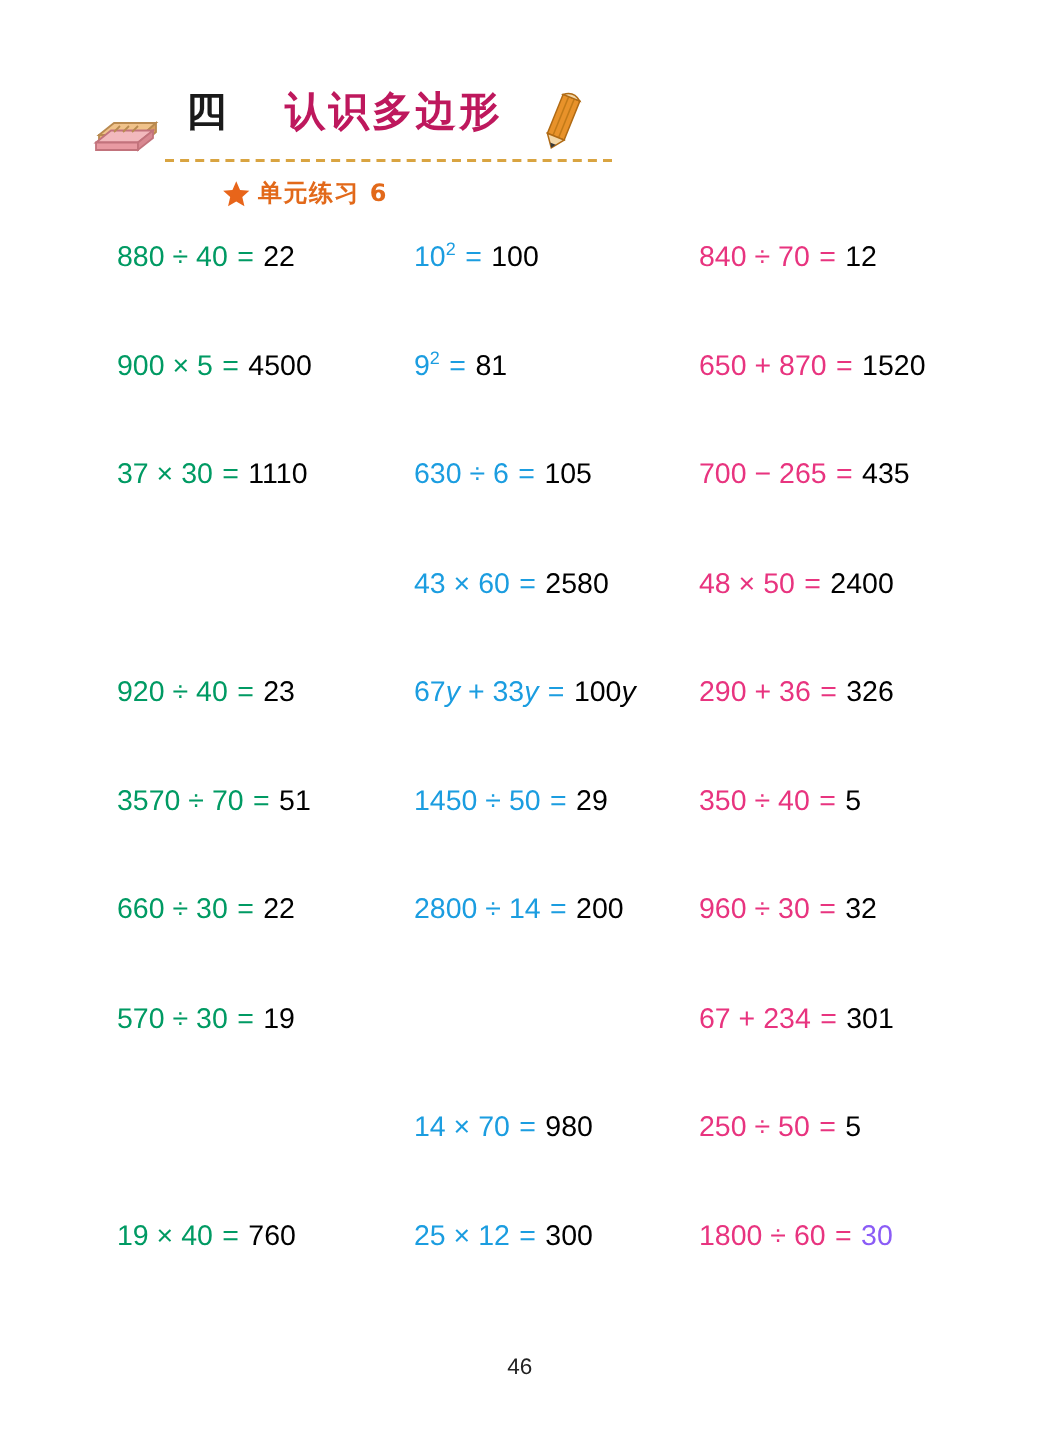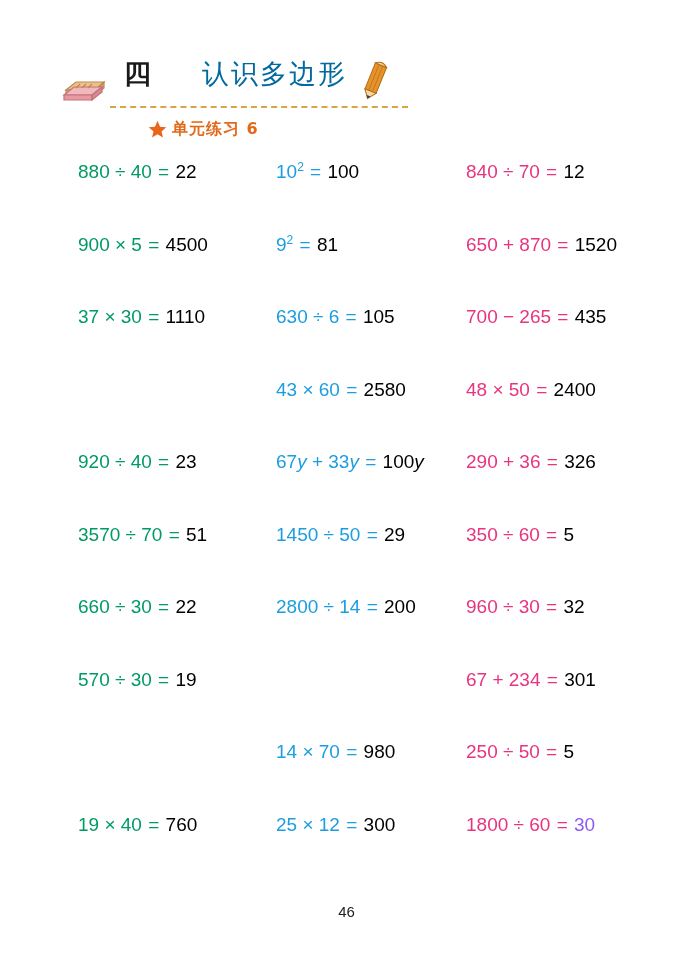--- a/index.html
+++ b/index.html
@@ -39,25 +39,24 @@
     font-weight: bold;
     color: #1a1a1a;
     letter-spacing: 0px;
   }
   #chapter-title {
     position: absolute;
     left: 128px;
     top: -2px;
     font-family: "DejaVu Sans", sans-serif;
     font-size: 27px;
-    font-weight: normal;
-    color: #0369a1;
+    font-weight: bold;
+    color: #be185d;
     letter-spacing: 2px;
     white-space: nowrap;
-    margin-left: 12px;
   }
   #pencil-icon {
     position: absolute;
     left: 296px;
     top: 0px;
     width: 34px;
     height: 44px;
   }
   #header-rule {
     position: absolute;
@@ -211,21 +210,21 @@
       <div class="eq-cell col-2" style="color: rgb(232, 52, 127);"><span class="eq-expr">48 × 50</span><span class="eq-eq"> = </span><span class="eq-ans" style="color: rgb(0, 0, 0);">2400</span></div>
     </div>
     <div class="eq-row">
       <div class="eq-cell col-0" style="color: rgb(0, 154, 99);"><span class="eq-expr">920 ÷ 40</span><span class="eq-eq"> = </span><span class="eq-ans" style="color: rgb(0, 0, 0);">23</span></div>
       <div class="eq-cell col-1" style="color: rgb(27, 157, 224);"><span class="eq-expr">67<span class="eq-var">y</span> + 33<span class="eq-var">y</span></span><span class="eq-eq"> = </span><span class="eq-ans" style="color: rgb(0, 0, 0);">100<span class="eq-var">y</span></span></div>
       <div class="eq-cell col-2" style="color: rgb(232, 52, 127);"><span class="eq-expr">290 + 36</span><span class="eq-eq"> = </span><span class="eq-ans" style="color: rgb(0, 0, 0);">326</span></div>
     </div>
     <div class="eq-row">
       <div class="eq-cell col-0" style="color: rgb(0, 154, 99);"><span class="eq-expr">3570 ÷ 70</span><span class="eq-eq"> = </span><span class="eq-ans" style="color: rgb(0, 0, 0);">51</span></div>
       <div class="eq-cell col-1" style="color: rgb(27, 157, 224);"><span class="eq-expr">1450 ÷ 50</span><span class="eq-eq"> = </span><span class="eq-ans" style="color: rgb(0, 0, 0);">29</span></div>
-      <div class="eq-cell col-2" style="color: rgb(232, 52, 127);"><span class="eq-expr">350 ÷ 60</span><span class="eq-eq"> = </span><span class="eq-ans" style="color: rgb(0, 0, 0);">5</span></div>
+      <div class="eq-cell col-2" style="color: rgb(232, 52, 127);"><span class="eq-expr">350 ÷ 40</span><span class="eq-eq"> = </span><span class="eq-ans" style="color: rgb(0, 0, 0);">5</span></div>
     </div>
     <div class="eq-row">
       <div class="eq-cell col-0" style="color: rgb(0, 154, 99);"><span class="eq-expr">660 ÷ 30</span><span class="eq-eq"> = </span><span class="eq-ans" style="color: rgb(0, 0, 0);">22</span></div>
       <div class="eq-cell col-1" style="color: rgb(27, 157, 224);"><span class="eq-expr">2800 ÷ 14</span><span class="eq-eq"> = </span><span class="eq-ans" style="color: rgb(0, 0, 0);">200</span></div>
       <div class="eq-cell col-2" style="color: rgb(232, 52, 127);"><span class="eq-expr">960 ÷ 30</span><span class="eq-eq"> = </span><span class="eq-ans" style="color: rgb(0, 0, 0);">32</span></div>
     </div>
     <div class="eq-row">
       <div class="eq-cell col-0" style="color: rgb(0, 154, 99);"><span class="eq-expr">570 ÷ 30</span><span class="eq-eq"> = </span><span class="eq-ans" style="color: rgb(0, 0, 0);">19</span></div>
       <div class="eq-cell col-2" style="color: rgb(232, 52, 127);"><span class="eq-expr">67 + 234</span><span class="eq-eq"> = </span><span class="eq-ans" style="color: rgb(0, 0, 0);">301</span></div>
     </div>

